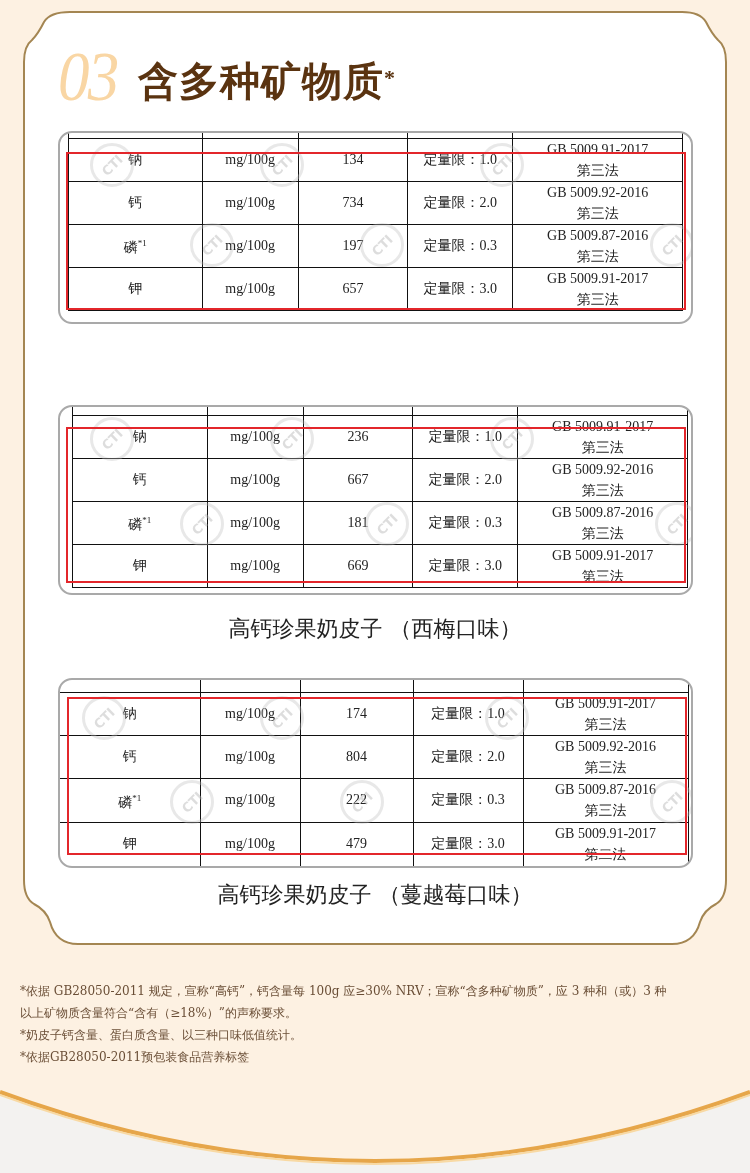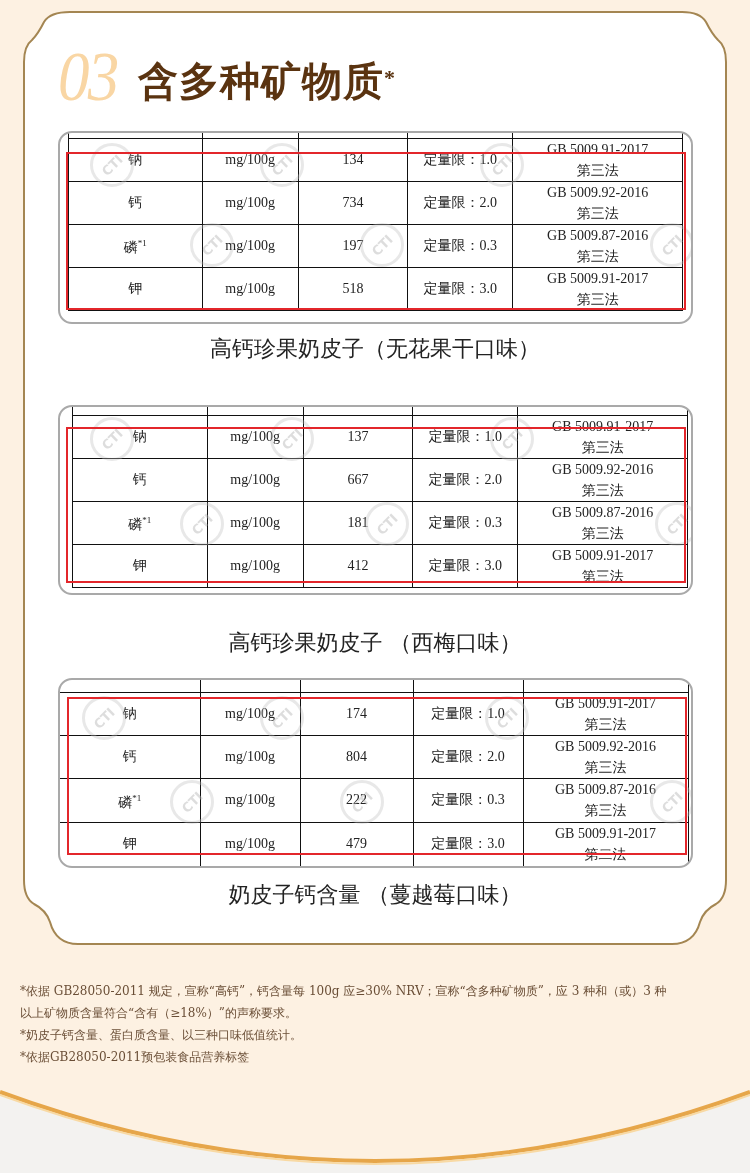--- a/index.html
+++ b/index.html
@@ -161,37 +161,36 @@
           <td><span>磷</span><sup style="font-size:9px">*1</sup></td>
           <td>mg/100g</td>
           <td>197</td>
           <td>定量限：0.3</td>
           <td class="std"><span>GB 5009.87-2016</span><br><span>第三法</span></td>
           <td style="border:none"></td>
         </tr>
         <tr style="height:43px">
           <td><span>钾</span></td>
           <td>mg/100g</td>
-          <td>518</td>
+          <td>657</td>
           <td>定量限：3.0</td>
           <td class="std"><span>GB 5009.91-2017</span><br><span>第三法</span></td>
           <td style="border:none"></td>
         </tr>
       </tbody>
         </table>
       <div class="watermark" style="left:30px; top:10px">CTI</div>
       <div class="watermark" style="left:200px; top:10px">CTI</div>
       <div class="watermark" style="left:130px; top:90px">CTI</div>
       <div class="watermark" style="left:300px; top:90px">CTI</div>
       <div class="watermark" style="left:420px; top:10px">CTI</div>
       <div class="watermark" style="left:590px; top:90px">CTI</div>
       <div class="red-box" style="left:6px; top:19px; width:620px; height:158px"></div>
     </div>
   </div>
-  <div class="caption" style="top:334px">高钙珍果奶皮子（无花果干口味）</div>
 
   <div class="table-block" style="top:405px; height:190px;">
     <div class="inner">
       <table class="mineral" style="left:12px; top:0px; width:640px;">
         <colgroup>
             <col style="width:135px">
             <col style="width:96px">
             <col style="width:110px">
             <col style="width:105px">
             <col style="width:170px">
@@ -202,21 +201,21 @@
               <td style="border-top:none"></td>
               <td style="border-top:none"></td>
               <td style="border-top:none"></td>
               <td style="border-top:none"></td>
               <td style="border-top:none"></td>
               <td style="border:none"></td>
             </tr>
         <tr style="height:42px">
           <td><span>钠</span></td>
           <td>mg/100g</td>
-          <td>137</td>
+          <td>236</td>
           <td>定量限：1.0</td>
           <td class="std"><span>GB 5009.91-2017</span><br><span>第三法</span></td>
           <td style="border:none"></td>
         </tr>
         <tr style="height:42px">
           <td><span>钙</span></td>
           <td>mg/100g</td>
           <td>667</td>
           <td>定量限：2.0</td>
           <td class="std"><span>GB 5009.92-2016</span><br><span>第三法</span></td>
@@ -226,37 +225,37 @@
           <td><span>磷</span><sup style="font-size:9px">*1</sup></td>
           <td>mg/100g</td>
           <td>181</td>
           <td>定量限：0.3</td>
           <td class="std"><span>GB 5009.87-2016</span><br><span>第三法</span></td>
           <td style="border:none"></td>
         </tr>
         <tr style="height:43px">
           <td><span>钾</span></td>
           <td>mg/100g</td>
-          <td>412</td>
+          <td>669</td>
           <td>定量限：3.0</td>
           <td class="std"><span>GB 5009.91-2017</span><br><span>第三法</span></td>
           <td style="border:none"></td>
         </tr>
       </tbody>
         </table>
       <div class="watermark" style="left:30px; top:10px">CTI</div>
       <div class="watermark" style="left:210px; top:10px">CTI</div>
       <div class="watermark" style="left:120px; top:95px">CTI</div>
       <div class="watermark" style="left:305px; top:95px">CTI</div>
       <div class="watermark" style="left:430px; top:10px">CTI</div>
       <div class="watermark" style="left:595px; top:95px">CTI</div>
       <div class="red-box" style="left:6px; top:20px; width:620px; height:156px"></div>
     </div>
   </div>
-  <div class="caption" style="top:628px">高钙珍果奶皮子 （西梅口味）</div>
+  <div class="caption" style="top:614px">高钙珍果奶皮子 （西梅口味）</div>
 
   <div class="table-block" style="top:678px; height:190px;">
     <div class="inner">
       <table class="mineral" style="left:0px; top:0px; width:650px;">
         <colgroup>
             <col style="width:140px">
             <col style="width:100px">
             <col style="width:113px">
             <col style="width:110px">
             <col style="width:165px">
@@ -307,21 +306,21 @@
         </table>
       <div class="watermark" style="left:22px; top:16px">CTI</div>
       <div class="watermark" style="left:200px; top:16px">CTI</div>
       <div class="watermark" style="left:110px; top:100px">CTI</div>
       <div class="watermark" style="left:280px; top:100px">CTI</div>
       <div class="watermark" style="left:425px; top:16px">CTI</div>
       <div class="watermark" style="left:590px; top:100px">CTI</div>
       <div class="red-box" style="left:7px; top:17px; width:620px; height:158px"></div>
     </div>
   </div>
-  <div class="caption" style="top:880px">奶皮子钙含量 （蔓越莓口味）</div>
+  <div class="caption" style="top:880px">高钙珍果奶皮子 （蔓越莓口味）</div>
 
   <div class="notes">
     <p>*依据 GB28050-2011 规定，宣称“高钙”，钙含量每 100g 应≥30% NRV；宣称“含多种矿物质”，应 3 种和（或）3 种</p>
     <p>以上矿物质含量符合“含有（≥18%）”的声称要求。</p>
     <p>*奶皮子钙含量、蛋白质含量、以三种口味低值统计。</p>
     <p>*依据GB28050-2011预包装食品营养标签</p>
   </div>
 
   <svg class="bottom-svg" width="750" height="93">
     <path d="M 0 12 Q 375 150 750 12 L 750 93 L 0 93 Z" fill="#f3f2f0"></path>

